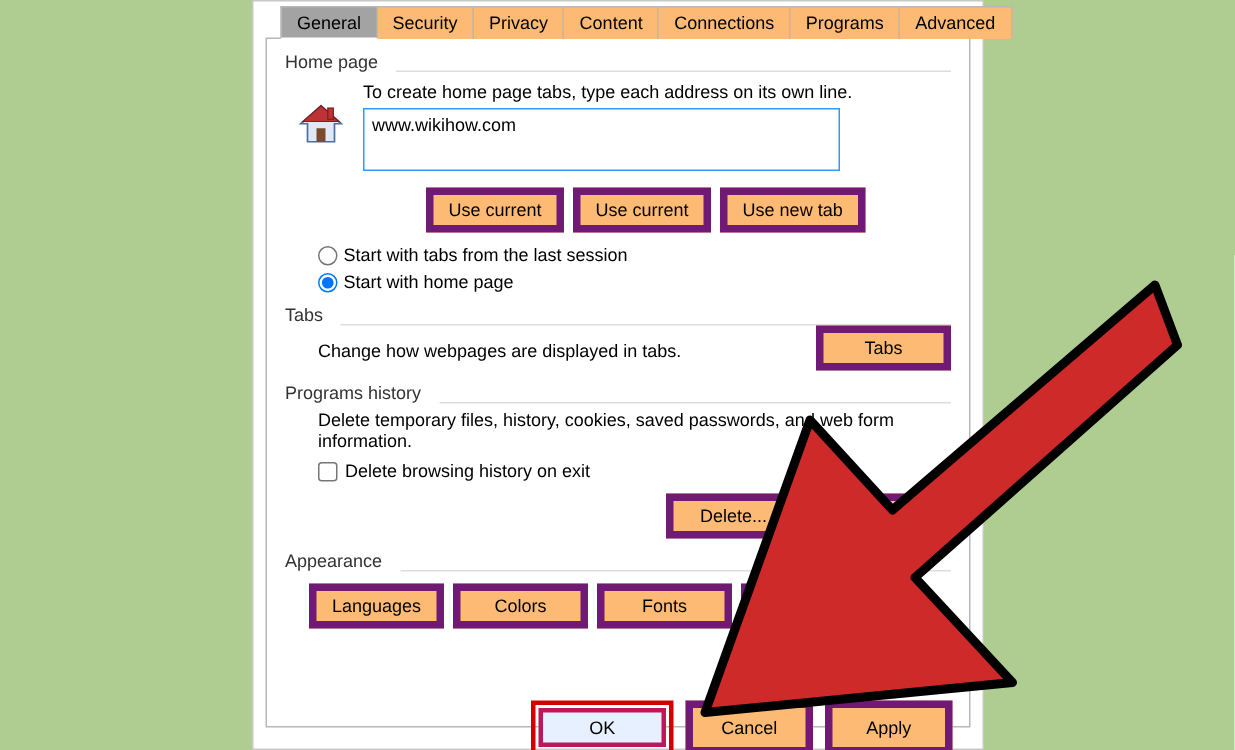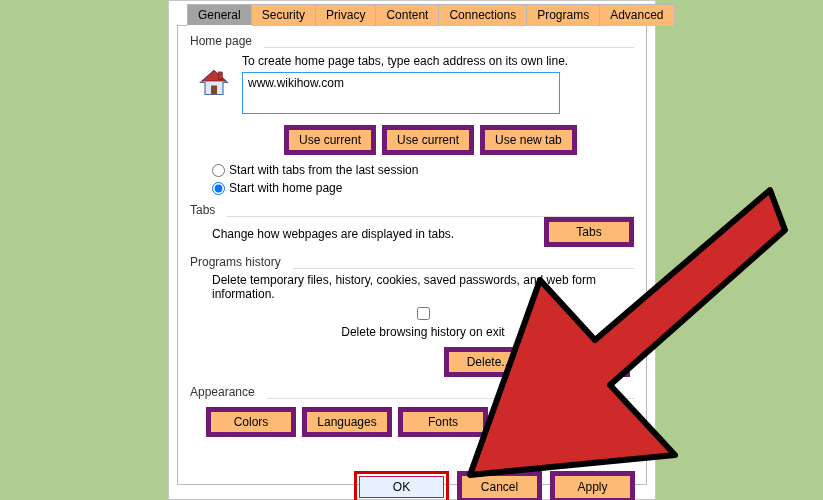--- a/index.html
+++ b/index.html
@@ -100,38 +100,38 @@
   font-family: inherit;
   font-size: 12px;
   padding: 3px 10px;
   min-width: 90px;
   background: #fdba74;
   border: 5px solid #701a75;
   cursor: pointer;
 }
 .radio-row { margin: 4px 0 2px 22px; display: flex; align-items: center; gap: 4px; }
 .indent-text { margin: 4px 0 6px 22px; font-size: 12px; }
-.checkbox-row { margin: 6px 0 8px 22px; display: flex; align-items: center; gap: 5px; flex-direction: column; }
+.checkbox-row { margin: 6px 0 8px 22px; display: flex; align-items: center; gap: 5px; }
 .appearance-btns { display: flex; gap: 6px; margin: 8px 0 0 16px; }
 .bottom-btns {
   position: absolute;
   bottom: -4px;
   right: 20px;
   display: flex;
   gap: 8px;
 }
 .bottom-btns button.win { min-width: 85px; }
 .ok-highlight {
   border: 3px solid #d40000;
   padding: 2px;
   display: inline-block;
 }
 .ok-highlight button {
   background: #e6f0ff;
-  border: 1px solid #be185d;
+  border: 3px solid #be185d;
 }
 input[type=radio], input[type=checkbox] { margin: 0; }
 </style>
 </head>
 <body>
 
 <div class="dialog">
   <div class="tabs">
     <div class="tab active">General</div>
     <div class="tab">Security</div>
@@ -207,22 +207,22 @@
         <button class="win">Settings</button>
       </div>
     </div>
 
     <div class="fieldset">
       <div class="fieldset-line">
         <span class="fieldset-title">Appearance</span>
         <hr>
       </div>
       <div class="appearance-btns">
+        <button class="win">Languages</button>
         <button class="win">Colors</button>
-        <button class="win">Languages</button>
         <button class="win">Fonts</button>
         <button class="win">Accessibility</button>
       </div>
     </div>
 
   </div>
 
   <div class="bottom-btns">
     <span class="ok-highlight">
       <button class="win">OK</button>

